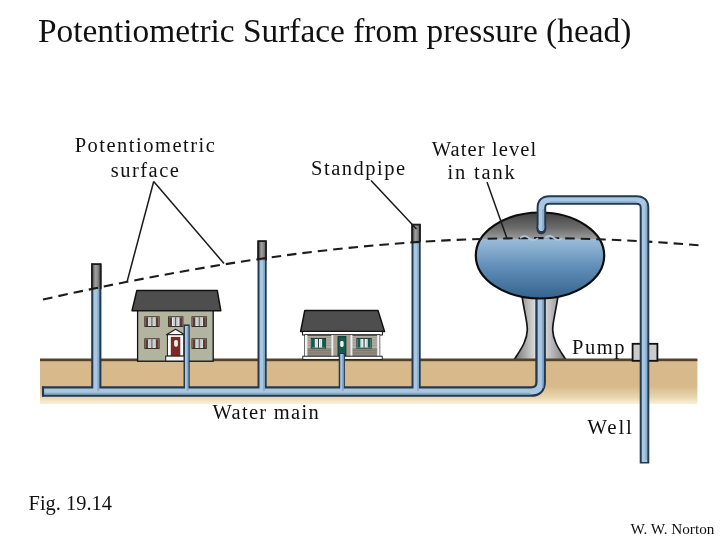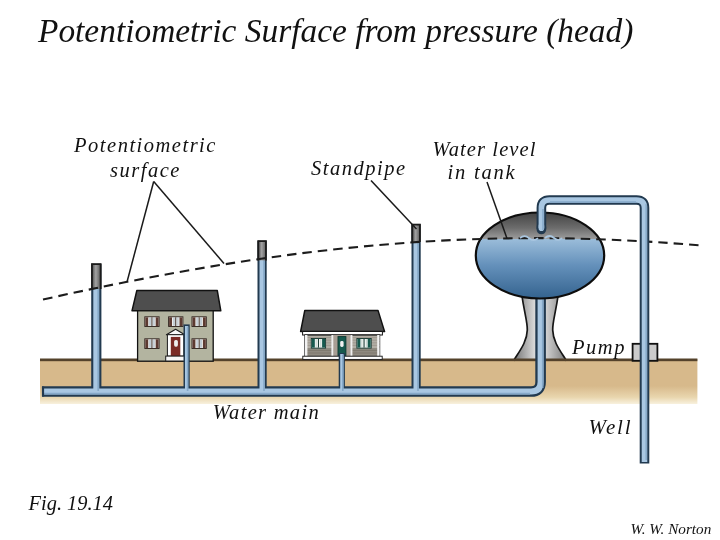--- a/index.html
+++ b/index.html
@@ -1,16 +1,16 @@
 <!DOCTYPE html>
 <html><head>
 <meta charset="utf-8">
 <style>
   html,body{margin:0;padding:0;background:#ffffff;}
-  #page{position:relative;width:720px;height:540px;background:#fff;overflow:hidden;font-style:italic;}
+  #page{position:relative;width:720px;height:540px;background:#fff;overflow:hidden;}
   svg{display:block;}
   text{font-family:"Liberation Serif", serif;fill:#111;}
 </style>
 </head>
 <body>
 <div id="page">
 <svg width="720" height="540" viewBox="0 0 720 540">
 <defs>
   <linearGradient id="gGround" x1="0" y1="359" x2="0" y2="404" gradientUnits="userSpaceOnUse">
     <stop offset="0" stop-color="#d7b98b"></stop>

